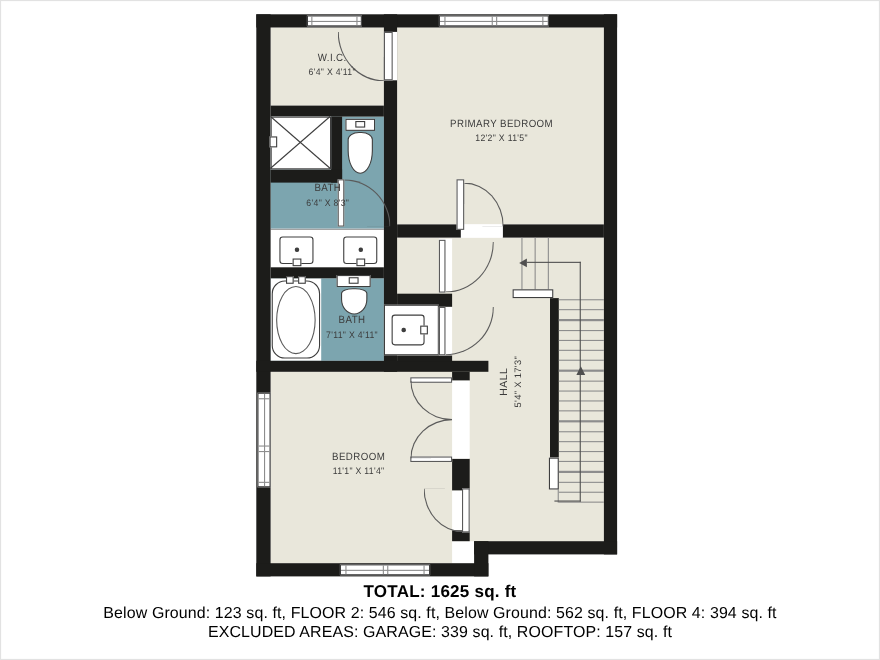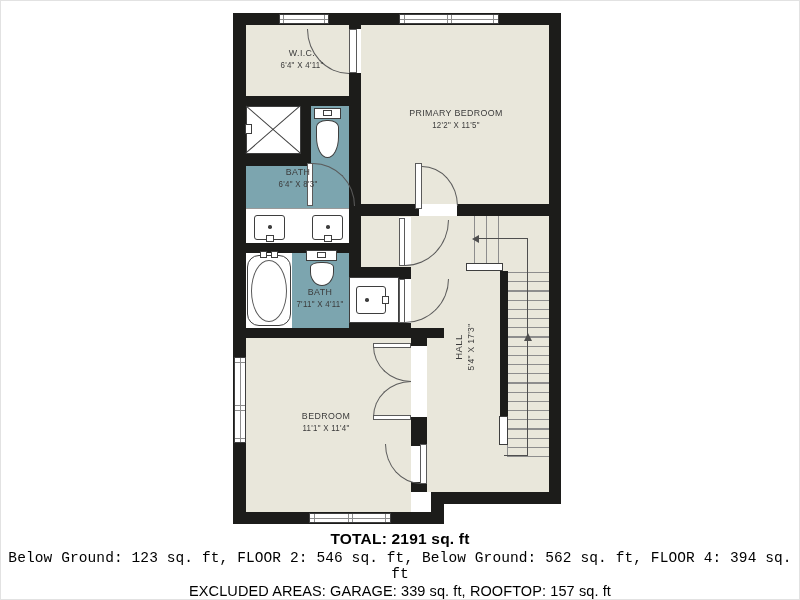--- a/index.html
+++ b/index.html
@@ -19,21 +19,21 @@
   .rlabel{position:absolute;color:#3b3b3b;text-align:center;white-space:nowrap;
           transform:translateX(-50%) scaleX(.93);line-height:13px;}
   .rlabel .nm{font-size:9.5px;letter-spacing:.4px;display:block;}
   .rlabel .dm{font-size:8.5px;letter-spacing:.3px;display:block;}
   .hall-label{position:absolute;color:#3b3b3b;text-align:center;white-space:nowrap;
           transform:translate(-50%,-50%) rotate(-90deg);line-height:13px;}
   .hall-label .nm{font-size:9.5px;letter-spacing:.4px;display:block;}
   .hall-label .dm{font-size:8.5px;letter-spacing:.3px;display:block;}
   .summary{position:absolute;left:0;right:0;top:529px;text-align:center;color:#000;}
   .total{font-size:15.5px;font-weight:bold;letter-spacing:.2px;margin-bottom:2px;}
-  .floors{font-size:14.5px;margin-bottom:1px;letter-spacing:.1px;font-family:Liberation Mono, monospace;}
+  .floors{font-size:14.5px;margin-bottom:1px;letter-spacing:.1px;}
   .excluded{font-size:14.5px;margin-bottom:18px;letter-spacing:.1px;}
   .disclaimer{font-size:4.3px;line-height:5px;color:#1a1a1a;letter-spacing:.1px;}
   .arrow-left{position:absolute;width:0;height:0;border-top:4px solid transparent;
               border-bottom:4px solid transparent;border-right:7px solid #4f4f4f;}
   .arrow-up{position:absolute;width:0;height:0;border-left:4px solid transparent;
             border-right:4px solid transparent;border-bottom:8px solid #4f4f4f;}
   .xline{position:absolute;height:1.4px;background:#3e3e3e;}
   .dot{position:absolute;width:3.5px;height:3.5px;border-radius:50%;background:#3e3e3e;}
 </style>
 </head>
@@ -213,21 +213,21 @@
   <div class="hall-label" style="left:464px;top:346px;">
     <span class="nm">HALL</span>
     <span class="dm">5'4" X 17'3"</span>
   </div>
   <div class="rlabel" style="left:325px;top:408px;">
     <span class="nm">BEDROOM</span>
     <span class="dm">11'1" X 11'4"</span>
   </div>
 
   <div class="summary">
-    <div class="total">TOTAL: 2191 sq. ft</div>
+    <div class="total">TOTAL: 1625 sq. ft</div>
     <div class="floors">Below Ground: 123 sq. ft, FLOOR 2: 546 sq. ft, Below Ground: 562 sq. ft, FLOOR 4: 394 sq. ft</div>
     <div class="excluded">EXCLUDED AREAS: GARAGE: 339 sq. ft, ROOFTOP: 157 sq. ft</div>
     <div class="disclaimer">
       <div>ALL IMAGES, DIMENSIONS, AND OTHER INFORMATION CONTAINED HEREIN ARE APPROXIMATE AND FOR ILLUSTRATIVE PURPOSES ONLY, AND SHALL NOT BE RELIED UPON BY ANY PARTY.</div>
       <div>NEXT DOOR PHOTOS MAKES NO REPRESENTATIONS OR WARRANTIES, AND DISCLAIMS ANY AND ALL LIABILITY ARISING FROM USE OF THIS INFORMATION. ALL INFORMATION HEREIN</div>
       <div>SHALL BE SUBJECT TO THE TERMS AND CONDITIONS FOUND AT NEXTDOORPHOTOS.COM/TC.</div>
     </div>
   </div>
 
 </div>

